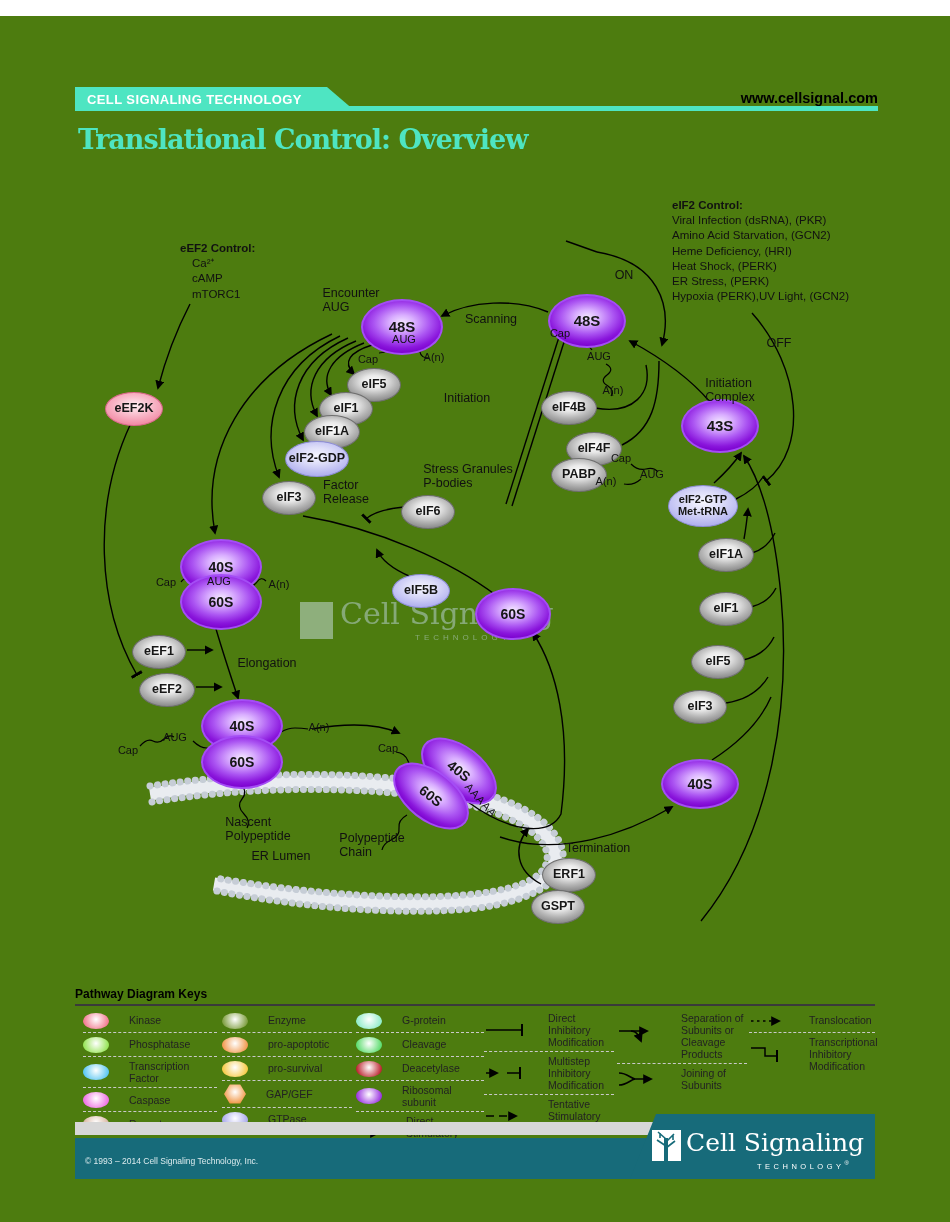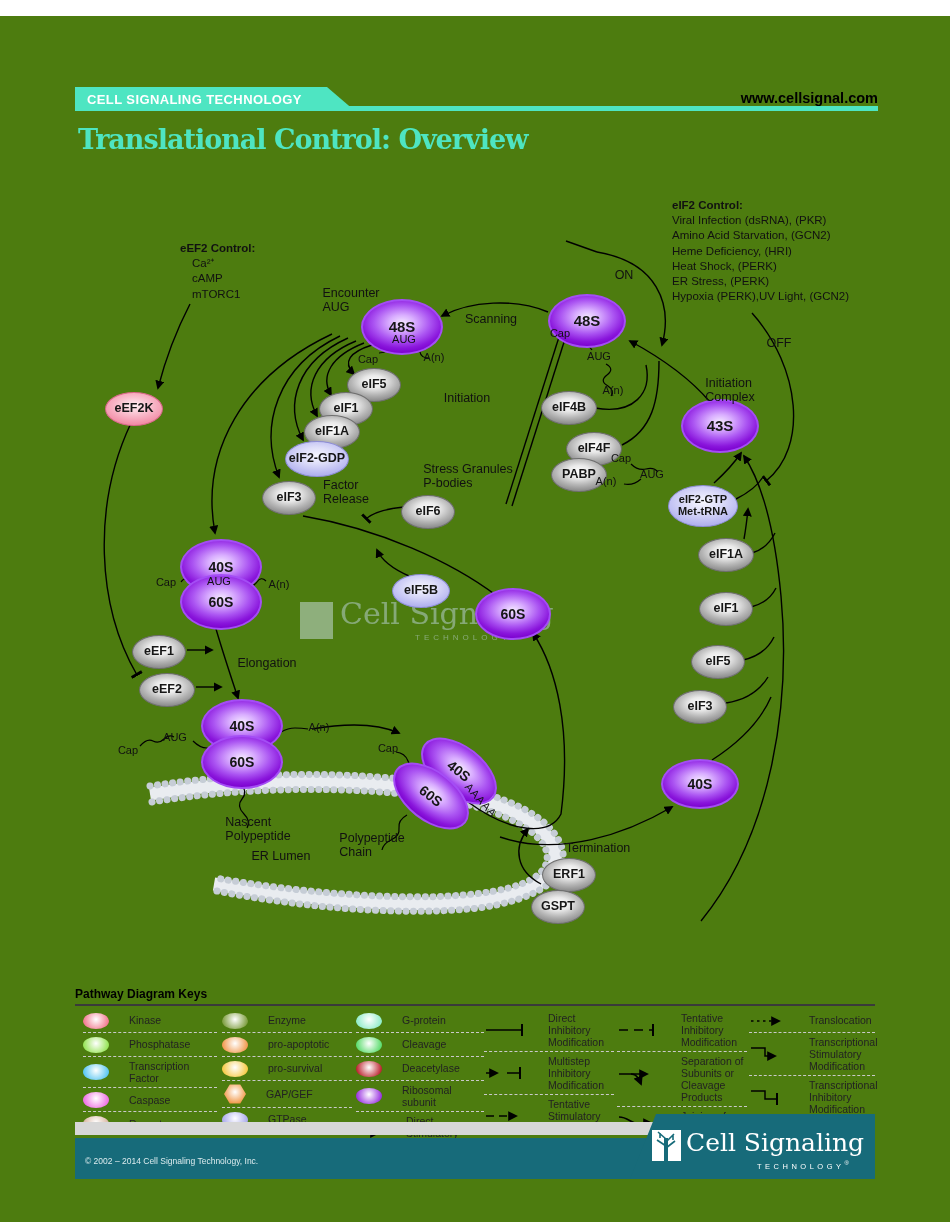--- a/index.html
+++ b/index.html
@@ -389,27 +389,20 @@
     <div class="leg-item">
         <svg class="sym" width="44" height="14" viewBox="0 0 44 14">
           <path d="M2 7 L32 7" stroke="#000" stroke-width="1.5" fill="none" stroke-dasharray="8 5" marker-end="url(#ah)"></path>
         </svg>
         <span class="txt">Tentative Stimulatory Modification</span>
       </div>
   </div>
 
   <div class="leg-col" style="left:617px;width:130px">
     <div class="leg-item">
-        <svg class="sym" width="44" height="14" viewBox="0 0 44 14">
-          <path d="M2 7 L36 7" stroke="#000" stroke-width="1.5" fill="none" stroke-dasharray="9 6"></path>
-          <path d="M36 1 L36 13" stroke="#000" stroke-width="2"></path>
-        </svg>
-        <span class="txt">Tentative Inhibitory Modification</span>
-      </div>
-    <div class="leg-item">
         <svg class="sym" width="44" height="20" viewBox="0 0 44 20">
           <path d="M2 5 L30 5" stroke="#000" stroke-width="1.5" fill="none" marker-end="url(#ah)"></path>
           <path d="M14 5 C20 5,22 10,24 15" stroke="#000" stroke-width="1.5" fill="none" marker-end="url(#ah)"></path>
         </svg>
         <span class="txt">Separation of Subunits or Cleavage Products</span>
       </div>
     <div class="leg-item">
         <svg class="sym" width="44" height="16" viewBox="0 0 44 16">
           <path d="M2 2 C10 2,13 7,18 8" stroke="#000" stroke-width="1.5" fill="none"></path>
           <path d="M2 14 C10 14,13 9,18 8" stroke="#000" stroke-width="1.5" fill="none"></path>
@@ -421,37 +414,31 @@
 
   <div class="leg-col" style="left:749px;width:126px">
     <div class="leg-item">
         <svg class="sym" width="40" height="14" viewBox="0 0 40 14">
           <path d="M2 7 L30 7" stroke="#000" stroke-width="1.5" fill="none" stroke-dasharray="2.5 3.5" marker-end="url(#ah)"></path>
         </svg>
         <span class="txt">Translocation</span>
       </div>
     <div class="leg-item">
         <svg class="sym" width="40" height="18" viewBox="0 0 40 18">
-          <path d="M2 3 L16 3 L16 11 L26 11" stroke="#000" stroke-width="1.5" fill="none" marker-end="url(#ah)"></path>
-        </svg>
-        <span class="txt">Transcriptional Stimulatory Modification</span>
-      </div>
-    <div class="leg-item">
-        <svg class="sym" width="40" height="18" viewBox="0 0 40 18">
           <path d="M2 3 L16 3 L16 11 L28 11" stroke="#000" stroke-width="1.5" fill="none"></path>
           <path d="M28 5 L28 17" stroke="#000" stroke-width="2"></path>
         </svg>
         <span class="txt">Transcriptional Inhibitory Modification</span>
       </div>
   </div>
 
   <div class="abs gray-band"></div>
   <div class="abs teal-bar"></div>
   <div class="abs teal-raise"></div>
-  <div class="abs copyright">© 2002 – 2014 Cell Signaling Technology, Inc.</div>
+  <div class="abs copyright">© 1993 – 2014 Cell Signaling Technology, Inc.</div>
   <svg class="abs" style="left:652px;top:1114px" width="29" height="31" viewBox="0 0 29 31">
     <rect x="0" y="0" width="29" height="31" fill="#fff"></rect>
     <rect x="12" y="8" width="4" height="23" fill="#176b7a"></rect>
     <path d="M14 9 L6 2 M14 12 L22 4 M14 16 L5 10 M14 18 L23 11 M8 3 L8 8 M21 5 L21 10" stroke="#176b7a" stroke-width="1.6" fill="none"></path>
   </svg>
   <div class="abs logo-name"><span>Cell Signaling</span></div>
   <div class="abs logo-sub"><span>TECHNOLOGY</span><sup style="font-size:6px">®</sup></div>
 
 </div>
 

